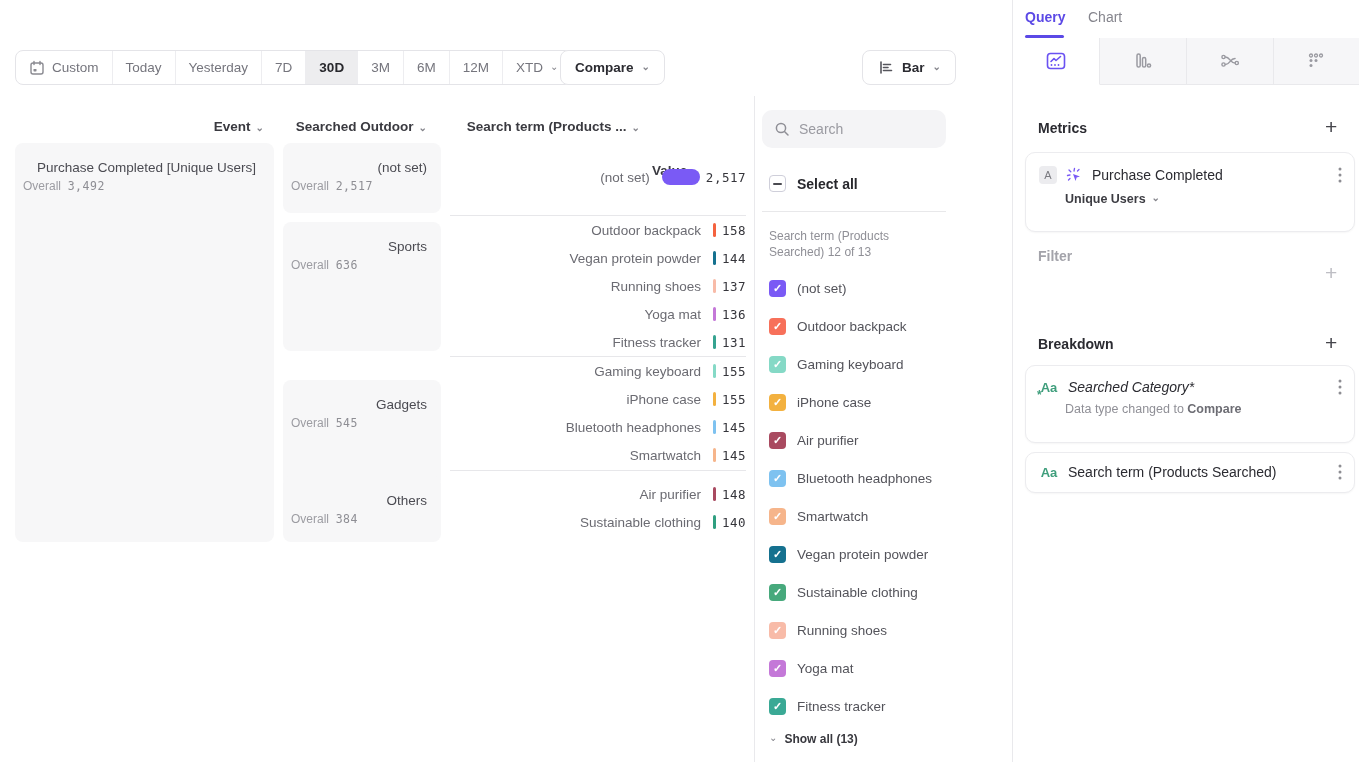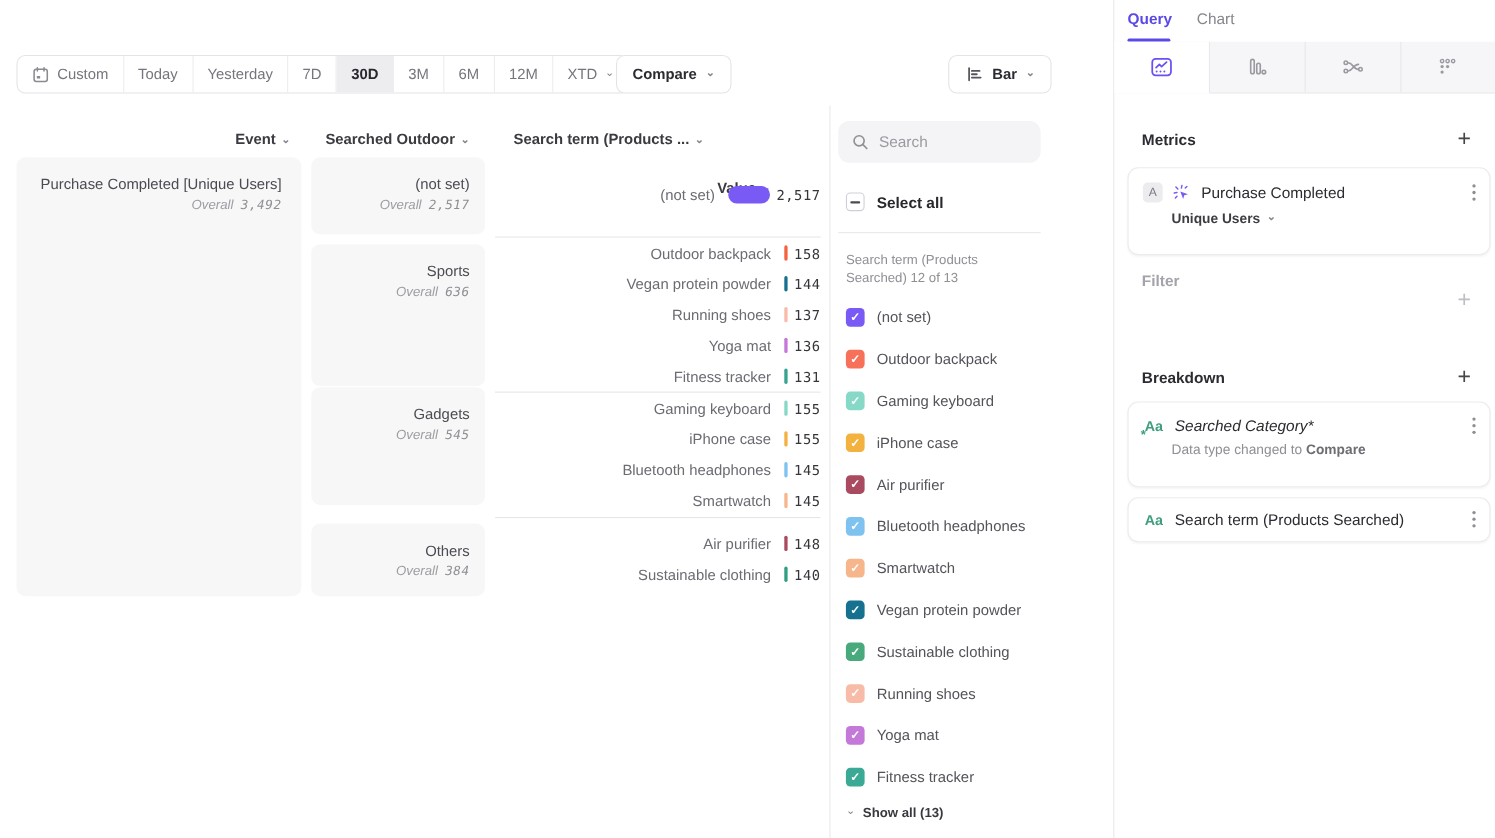--- a/index.html
+++ b/index.html
@@ -18,21 +18,21 @@
   .pill-btn { height:35px; display:flex; align-items:center; gap:8px; padding:0 14px; border:1px solid #e4e4e8; border-radius:8px; background:#fff; font-size:13.5px; font-weight:600; color:#2b2b31; cursor:pointer; }
   #compare-btn { left:560px; top:50px; }
   #bar-btn { left:862px; top:50px; }
 
   
   .col-header { top:117px; height:17px; font-size:13.5px; font-weight:600; color:#3a3a40; display:flex; align-items:flex-end; }
   .col-header .lbl { flex:1; white-space:nowrap; overflow:hidden; }
   .card { background:#f7f7f8; border-radius:8px; }
   #event-card { left:15px; top:143px; width:259px; height:399px; }
   .card-title { text-align:right; font-size:13.5px; color:#4b4b52; padding:17px 18px 0 8px; }
-  .card-sub { text-align:right; font-size:12px; color:#9c9ca2; padding:4px 18px 0 8px;font-style:italic; }
+  .card-sub { font-size:12px; color:#9c9ca2; padding:4px 18px 0 8px; }
   .card-sub .num { font-size:11.5px; color:#8e8e94; letter-spacing:0.5px; }
   .cat-card { left:283px; width:158px; }
   .cat-card .card-title { padding:17px 14px 0 8px; }
   .cat-card .card-sub { padding:4px 14px 0 8px; }
   .term-row { left:450px; width:296px; display:flex; align-items:center; }
   .term-label { flex:1; text-align:right; font-size:13.5px; color:#6b6b72; white-space:nowrap; }
   .vbar { margin-left:12px; flex:none; }
   .term-value { margin-left:6px; font-size:12.5px; color:#35353b; letter-spacing:0.5px; }
   .row-divider { left:450px; width:296px; height:1px; background:#e7e7ea; }
 
@@ -166,21 +166,21 @@
 
   <div id="category-cards">
       <div class="abs card cat-card" style="top: 143px; height: 70px;">
         <div class="card-title">(not set)</div>
         <div class="card-sub"><span>Overall</span>&nbsp;&nbsp;<span class="num mono">2,517</span></div>
       </div>
       <div class="abs card cat-card" style="top: 222px; height: 129px;">
         <div class="card-title">Sports</div>
         <div class="card-sub"><span>Overall</span>&nbsp;&nbsp;<span class="num mono">636</span></div>
       </div>
-      <div class="abs card cat-card" style="top: 352px; height: 107px;">
+      <div class="abs card cat-card" style="top: 380px; height: 107px;">
         <div class="card-title">Gadgets</div>
         <div class="card-sub"><span>Overall</span>&nbsp;&nbsp;<span class="num mono">545</span></div>
       </div>
       <div class="abs card cat-card" style="top: 476px; height: 66px;">
         <div class="card-title">Others</div>
         <div class="card-sub"><span>Overall</span>&nbsp;&nbsp;<span class="num mono">384</span></div>
       </div>
     </div>
   <div id="term-rows">
       <div class="abs row-divider" style="top: 215px;"></div>

